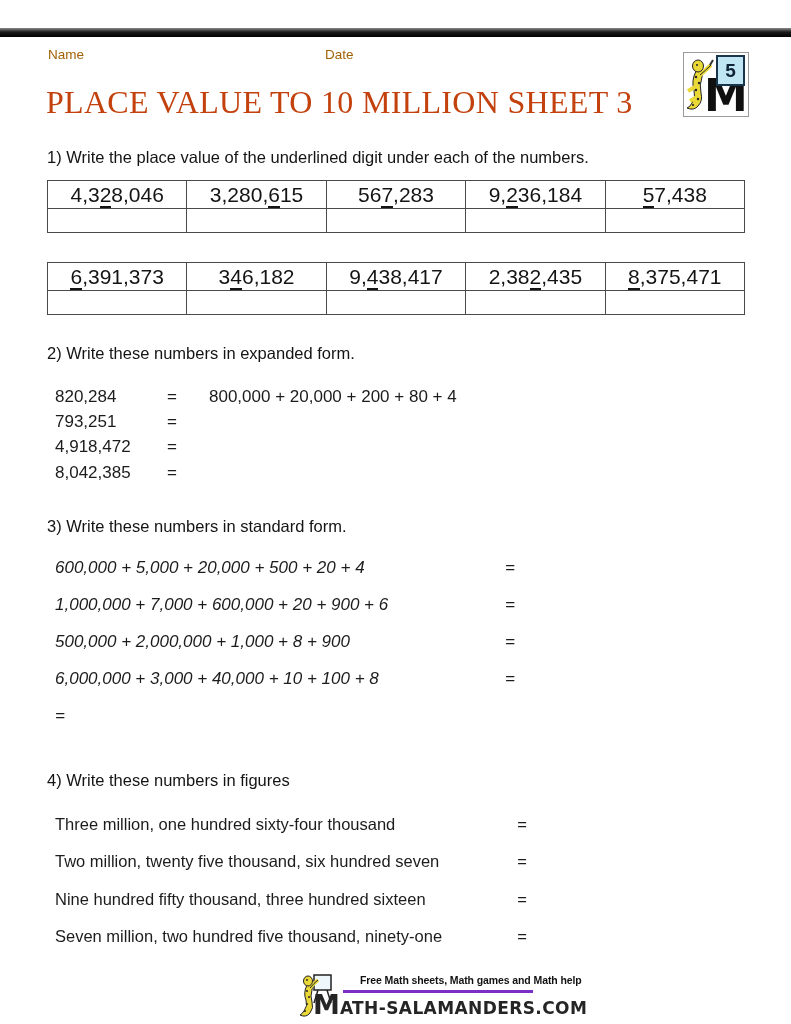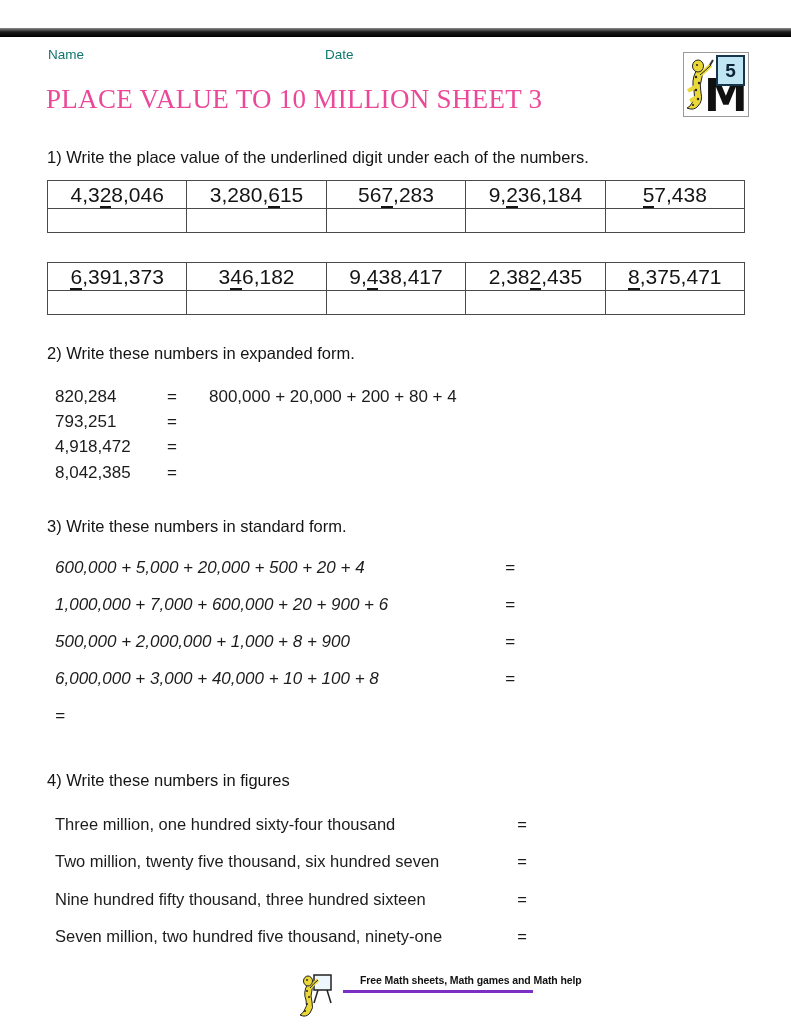--- a/index.html
+++ b/index.html
@@ -2,35 +2,35 @@
 <html><head>
 <meta charset="utf-8">
 <style>
   html,body{margin:0;padding:0;background:#fff;}
   .page{position:relative;width:791px;height:1024px;background:#ffffff;overflow:hidden;
         font-family:"Liberation Sans",sans-serif;color:#1c1c1c;}
 
   .header-rule{position:absolute;left:0;top:28px;width:791px;height:9px;
                background:linear-gradient(180deg,#8a8a8a 0%,#1a1a1a 45%,#000 100%);}
 
-  .meta-label{position:absolute;top:47px;font-size:13.5px;font-weight:500;color:#0f766e;}
+  .meta-label{position:absolute;top:47px;font-size:13.5px;font-weight:500;color:#a16207;}
   .meta-name{left:48px;}
   .meta-date{left:325px;}
 
   .logo-box{position:absolute;left:683px;top:52px;width:64px;height:63px;
             border:1px solid #9a9a9a;background:#fff;}
   .logo-card{position:absolute;right:3px;top:2px;width:25px;height:27px;background:#bfe6f2;
              border:2px solid #17364d;display:flex;align-items:center;justify-content:center;
              font-weight:700;font-size:19px;color:#0e2335;z-index:2;}
   .logo-m{position:absolute;left:20px;bottom:0px;font-family:"DejaVu Sans",sans-serif;
           font-size:44px;font-weight:800;line-height:0.92;color:#101010;z-index:1;}
   .logo-sal{position:absolute;left:1px;top:4px;z-index:3;}
 
   .page-title{position:absolute;left:46px;top:84px;font-family:"Liberation Serif",serif;
-              font-size:27px;letter-spacing:0.3px;color:#ec4899;white-space:nowrap;}
+              font-size:32px;letter-spacing:0.3px;color:#c2410c;white-space:nowrap;}
 
   .prompt{position:absolute;left:47px;font-size:16.5px;color:#141414;white-space:nowrap;}
   .q1-prompt{top:148px;}
   .q2-prompt{top:344px;}
   .q3-prompt{top:517px;}
   .q4-prompt{top:771px;}
 
   table.pvtable{position:absolute;left:47px;width:698px;border-collapse:collapse;
                 table-layout:fixed;font-size:21px;color:#141414;}
   .pvtable-1{top:180px;}
@@ -210,15 +210,18 @@
         <ellipse cx="10" cy="8" rx="4.5" ry="5" fill="#e9d838" stroke="#222"></ellipse>
         <circle cx="9" cy="7" r="0.9" fill="#222"></circle>
           <circle cx="9" cy="18" r="1" fill="#222"></circle>
         <circle cx="11" cy="24" r="1" fill="#222"></circle>
           <circle cx="9" cy="31" r="1" fill="#222"></circle>
         <circle cx="7" cy="38" r="1" fill="#222"></circle>
       </svg>
     </span>
     <span class="f-tagline">Free Math sheets, Math games and Math help</span>
     <span class="f-rule"></span>
+    <span class="f-wordmark">
+      <span class="wm-m">M</span><span class="wm-rest">ATH-SALAMANDERS.COM</span>
+    </span>
   </div>
 
 </div>
 
 </body></html>

